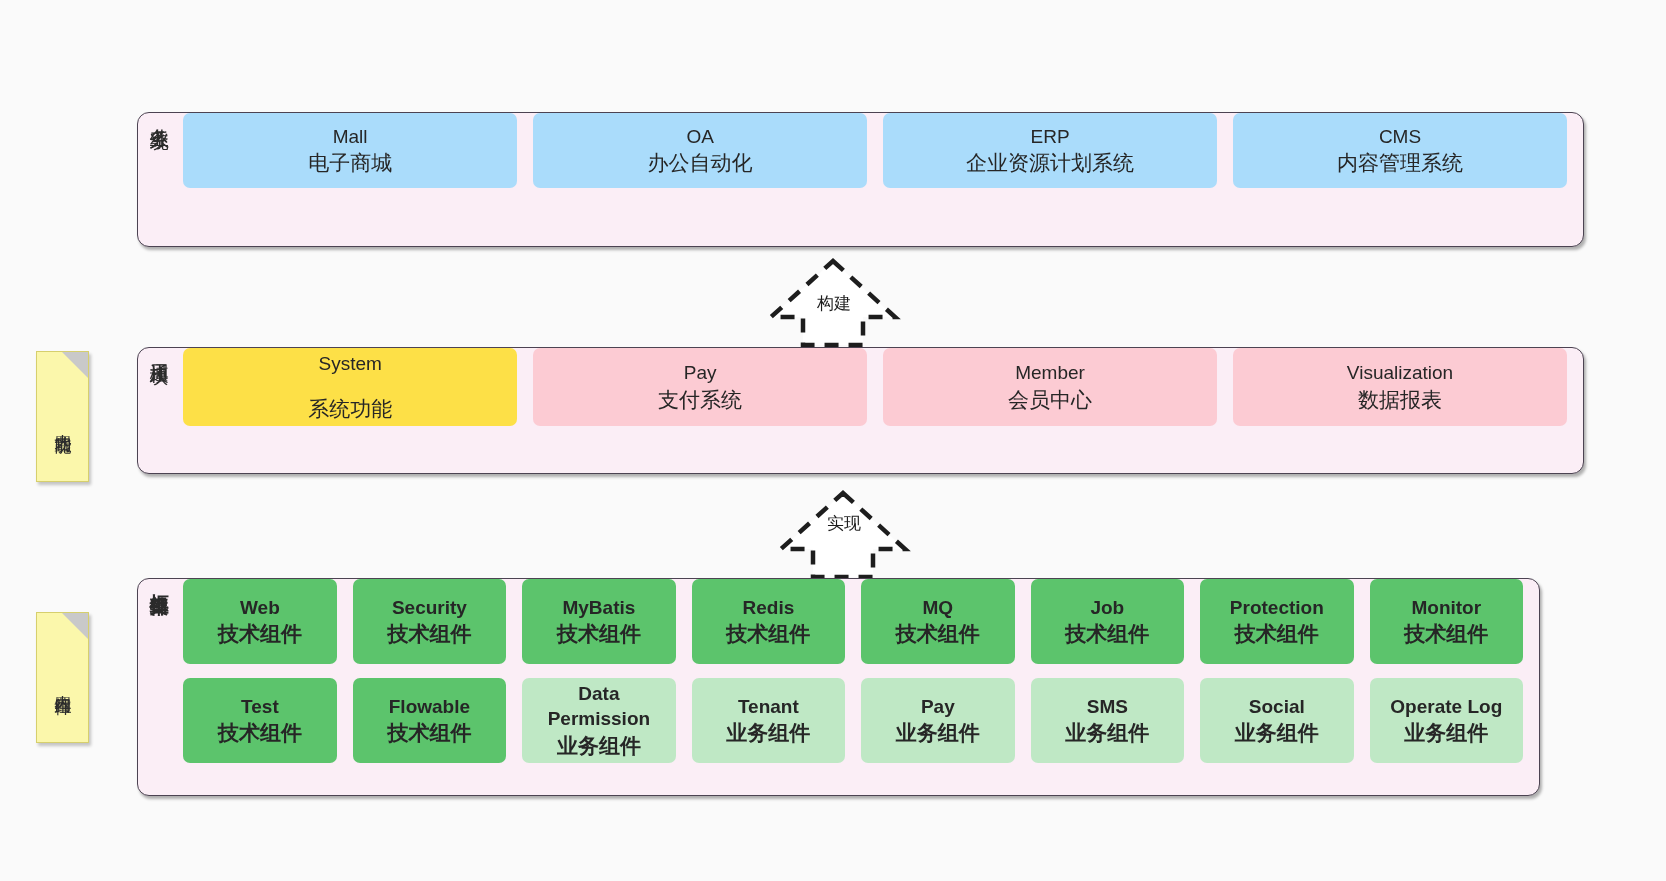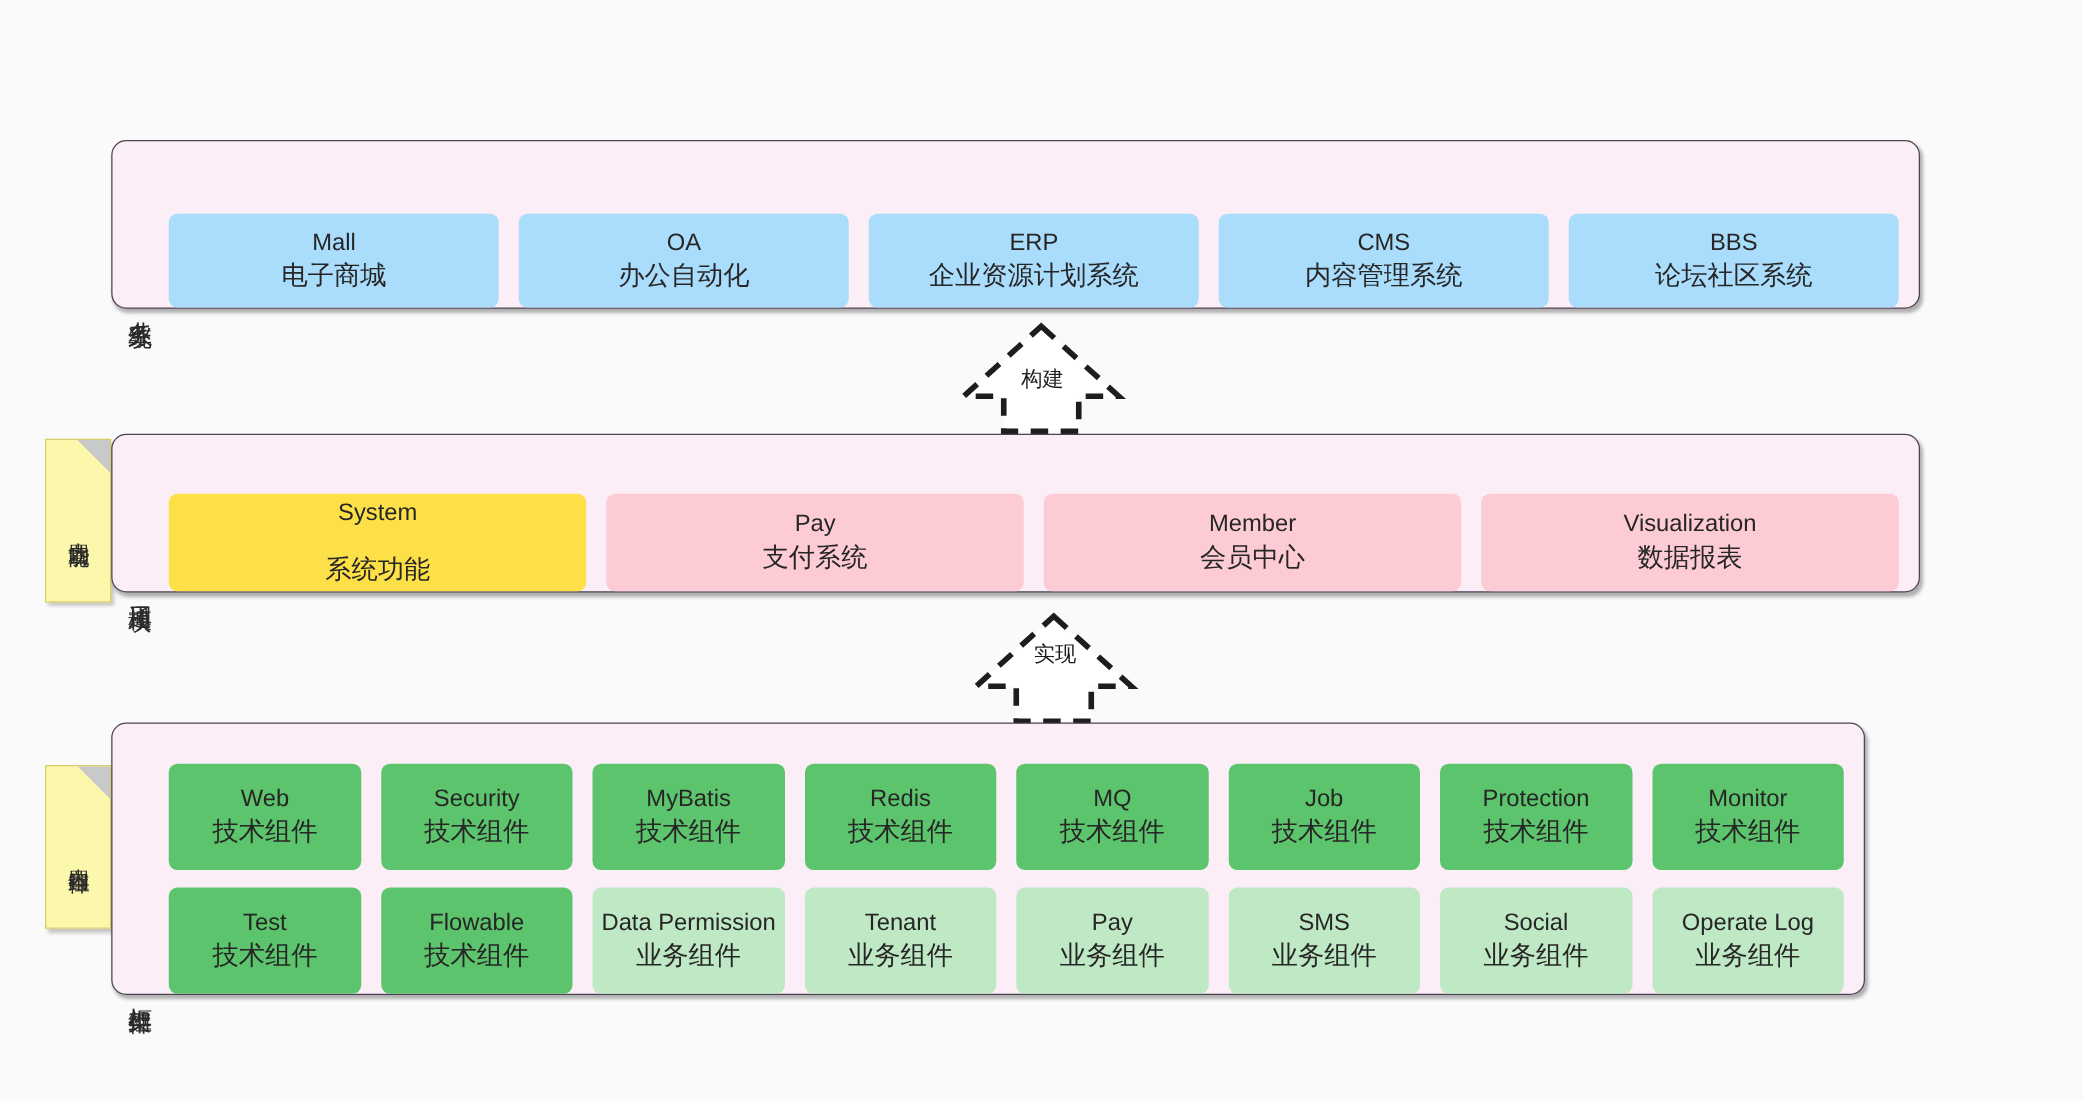--- a/index.html
+++ b/index.html
@@ -17,21 +17,22 @@
 
   
   .layer {
     position: absolute;
     box-sizing: border-box;
     background: #fbeef6;
     border: 1.6px solid #4c4352;
     border-radius: 12px;
     box-shadow: 2px 3px 3px rgba(0,0,0,0.30);
     display: flex;
-    align-items: flex-end;
+    align-items: flex-start;
+    margin-left: 48px;
   }
   .layer-label {
     writing-mode: vertical-rl;
     text-orientation: upright;
     font-size: 19px;
     line-height: 1.22;
     color: #2b2b2b;
     letter-spacing: 1px;
     padding: 0 6px 0 10px;
     flex: 0 0 auto;
@@ -72,21 +73,21 @@
   .c-green      { background: #5cc46c; }
   .c-lightgreen { background: #bfe8c5; }
 
   
   #layer-business  { left: 89px;  top: 112px; width: 1447px; height: 135px; }
   #layer-business  .cell { height: 75px; }
 
   #layer-common    { left: 89px;  top: 347px; width: 1447px; height: 127px; }
   #layer-common    .cell { height: 78px; }
 
-  #layer-framework { left: 89px;  top: 578px; width: 1403px; height: 218px; }
+  #layer-framework { left: 89px;  top: 578px; width: 1403px; height: 218px; font-weight: bold; }
   #layer-framework .cell { height: 85px; }
 
   
   .note {
     position: absolute;
     box-sizing: border-box;
     background: #fbf7ab;
     border: 1px solid #d6cf6d;
     box-shadow: 2px 3px 3px rgba(0,0,0,0.22);
     display: flex;
@@ -149,24 +150,20 @@
         <span class="cn">办公自动化</span>
       </div>
       <div class="cell c-blue">
         <span class="en">ERP</span>
         <span class="cn">企业资源计划系统</span>
       </div>
       <div class="cell c-blue">
         <span class="en">CMS</span>
         <span class="cn">内容管理系统</span>
       </div>
-      <div class="cell c-blue">
-        <span class="en">BBS</span>
-        <span class="cn">论坛社区系统</span>
-      </div>
     </div>
   </div>
 </div>
 
 <svg class="arrow" id="arrow-build" viewBox="0 0 180 95">
   <path d="M 88 6 L 150 62 L 118 62 L 118 90 L 58 90 L 58 62 L 26 62 Z" fill="#ffffff" stroke="#1d1d1d" stroke-width="4.5" stroke-dasharray="14 10" stroke-linejoin="miter"></path>
 </svg>
 <div class="arrow-label" id="arrow-build-label">构建</div>
 
 <div class="note" id="note-common">

